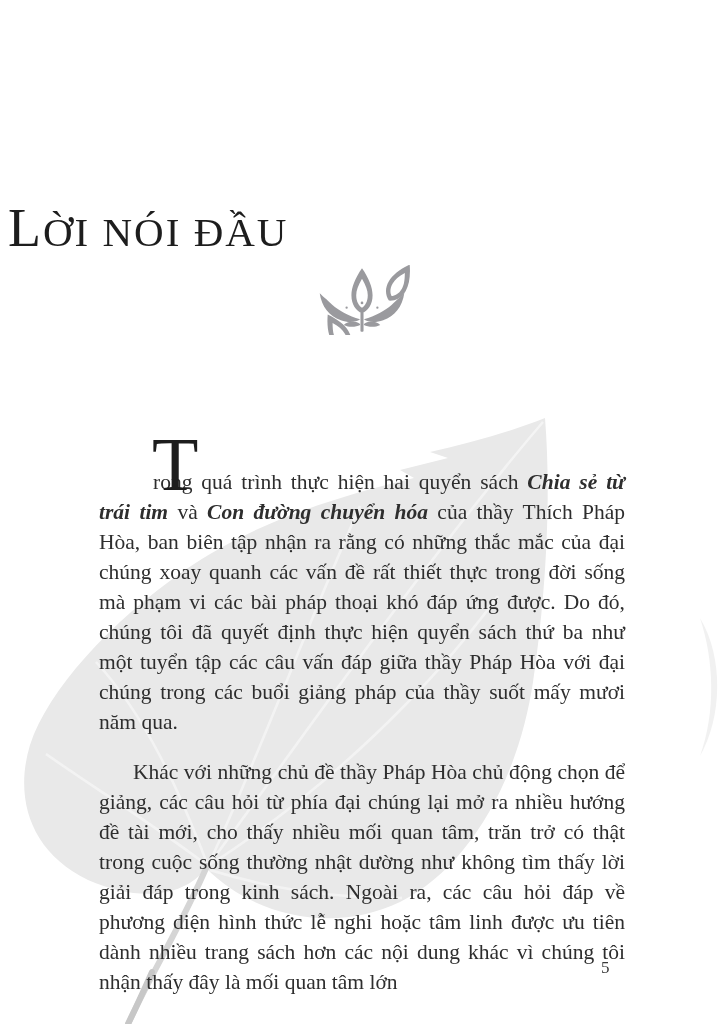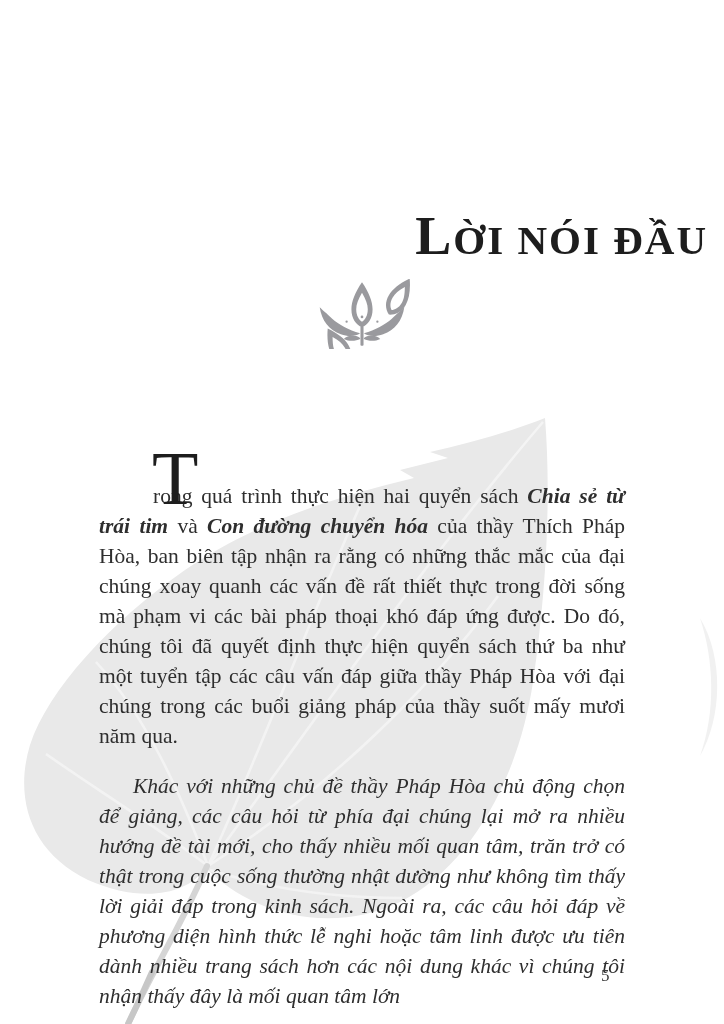--- a/index.html
+++ b/index.html
@@ -13,24 +13,24 @@
   }
   .watermark {
     position: absolute;
     top: 0; left: 0;
     z-index: 0;
     pointer-events: none;
   }
   .content { position: relative; z-index: 1; }
 
   .title {
-    margin: 16px;
+    margin: 8px;
     padding-top: 193px;
-    text-align: right;
-    font-weight: 700;
+    text-align: left;
+    font-weight: 400;
     color: #1d1d1d;
     line-height: 1;
     letter-spacing: 2px;
     white-space: nowrap;
   }
   .title-initial { font-size: 54px; }
   .title-rest   { font-size: 41px; }
 
   .ornament { margin-top: 10px; text-align: center; line-height: 0; }
   .ornament svg { display: inline-block; }
@@ -40,21 +40,21 @@
     width: 526px;
     margin: 132px auto 0 auto;
     font-size: 21.5px;
     line-height: 30px;
     color: #2e2e2e;
     text-align: justify;
     hyphens: none;
   }
   .para { margin: 0; }
   .p1 { text-indent: 54px; }
-  .p2 { margin-top: 20px; text-indent: 34px; font-style: italic; }
+  .p2 { margin-top: 20px; text-indent: 34px; }
   .drop-cap {
     position: absolute;
     top: -41px;
     left: -1px;
     font-size: 76px;
     line-height: 1;
     color: #1d1d1d;
   }
   .bi { font-weight: bold; font-style: italic; }
 

